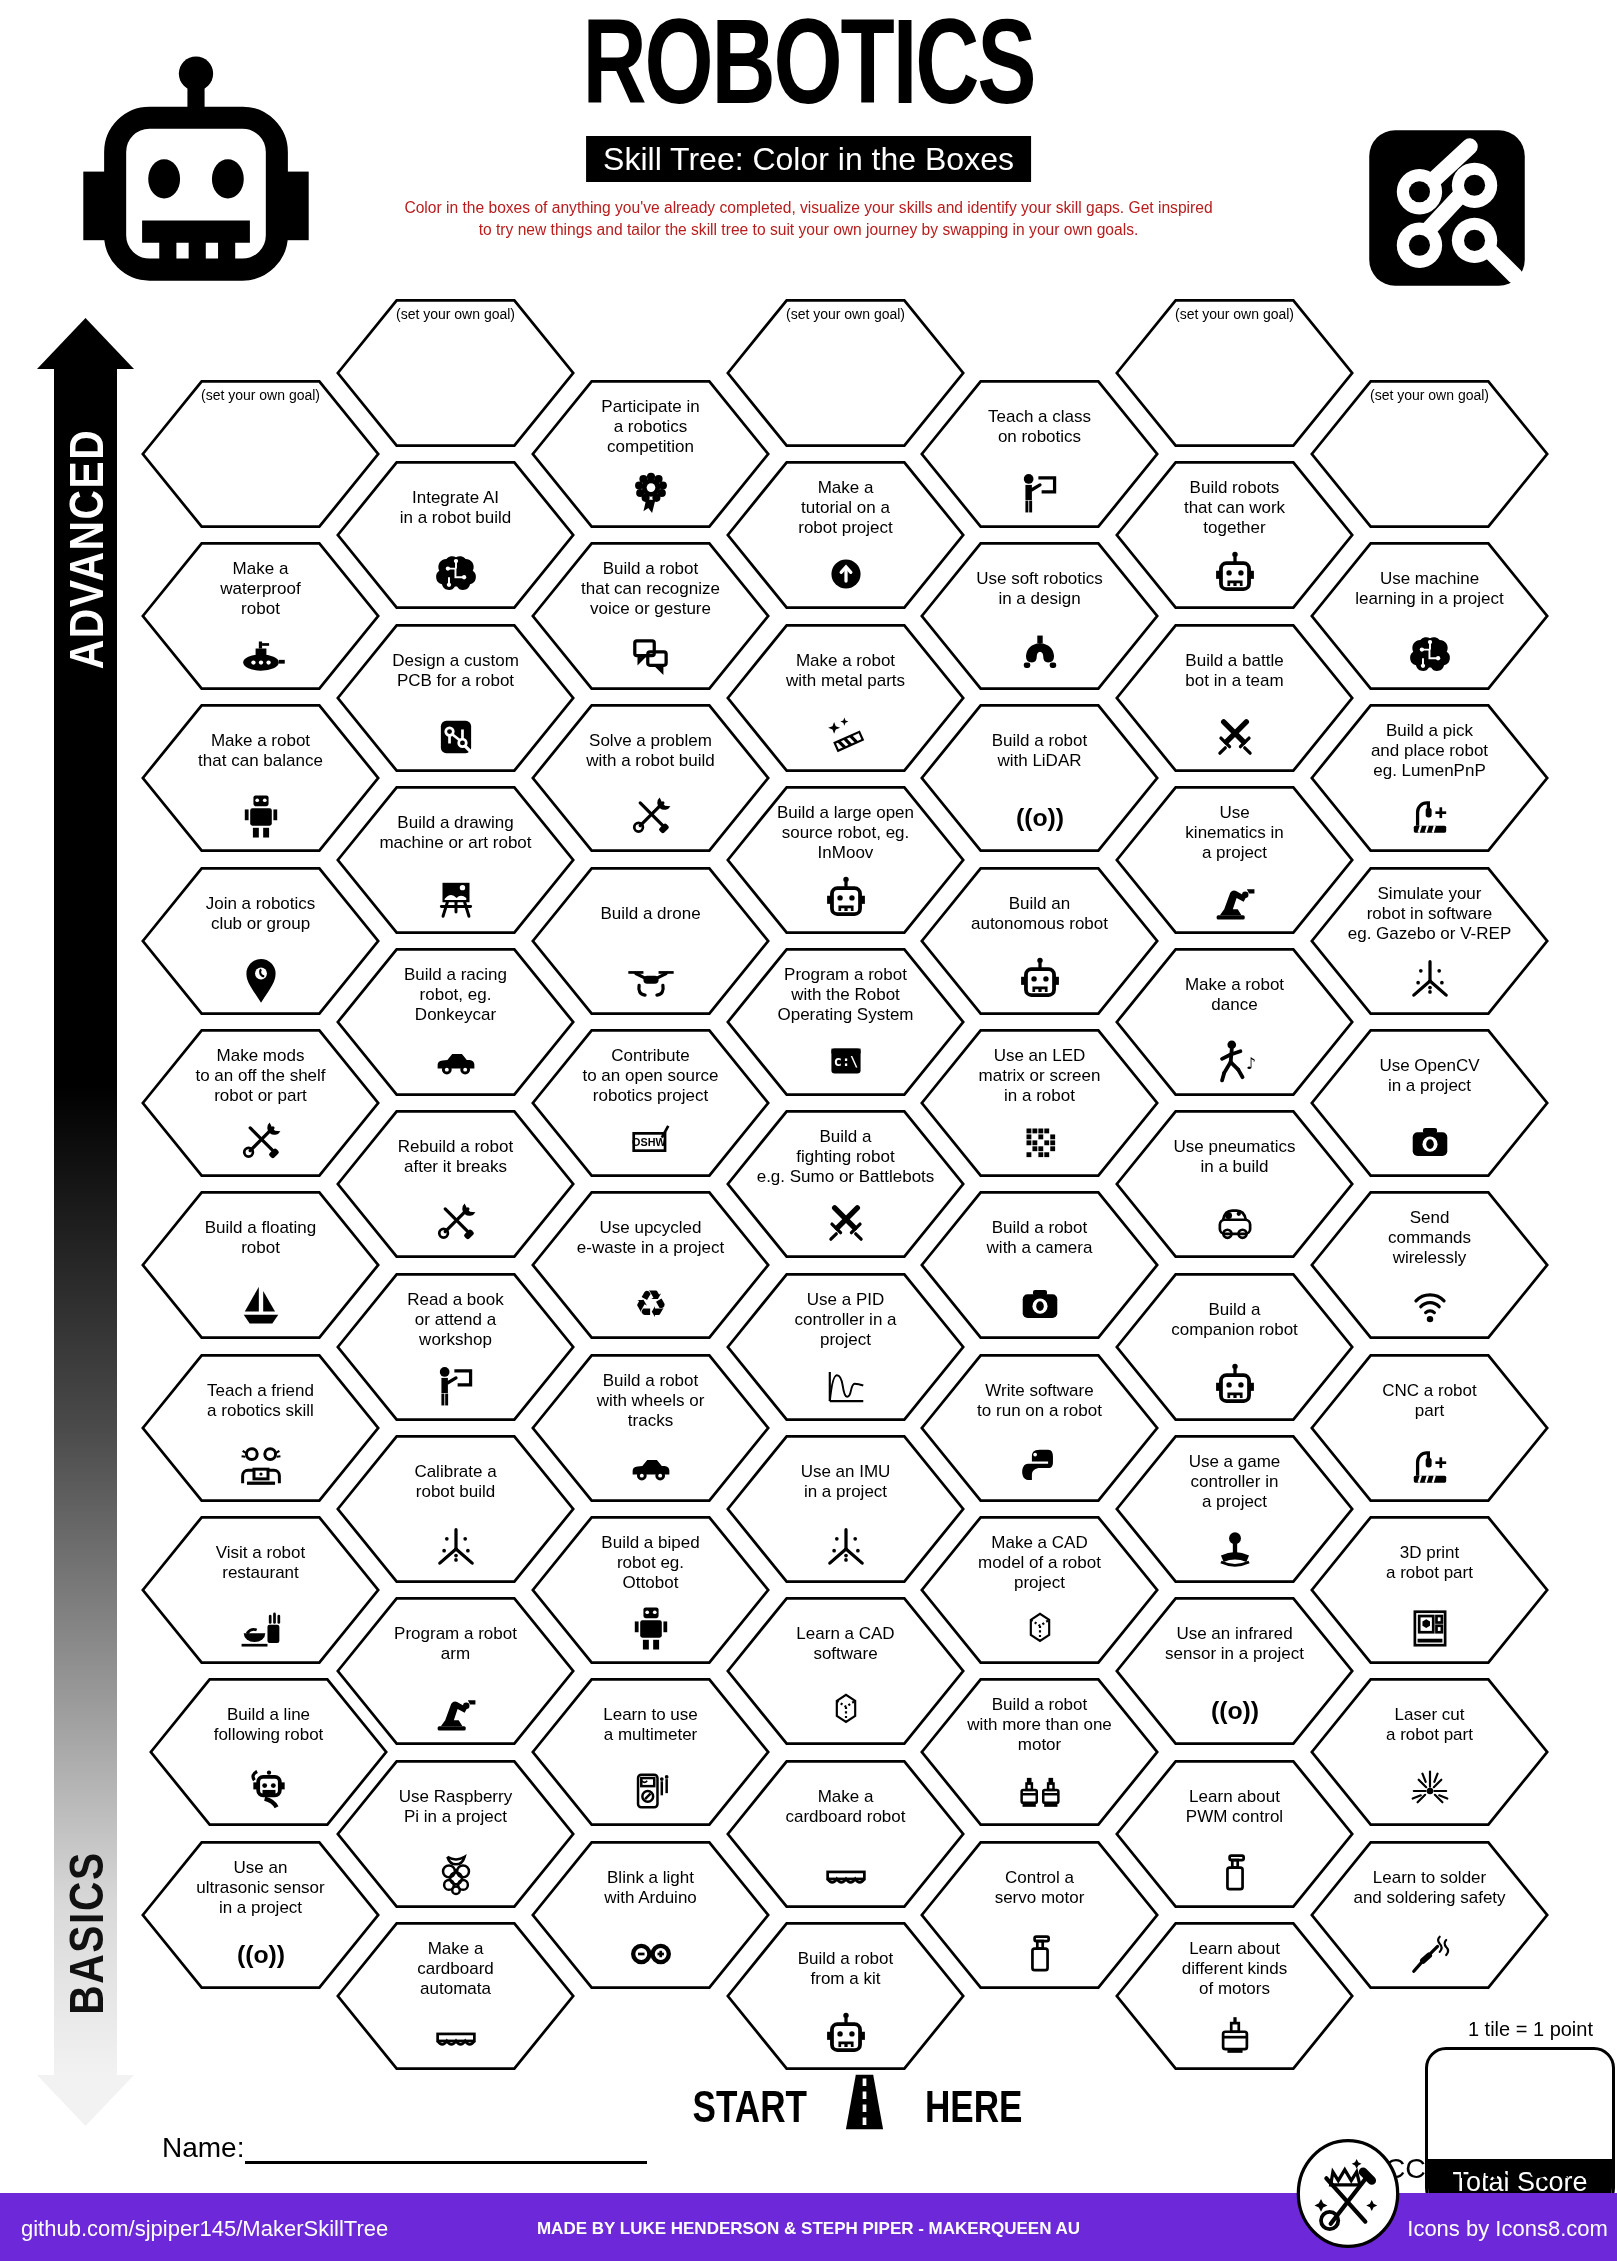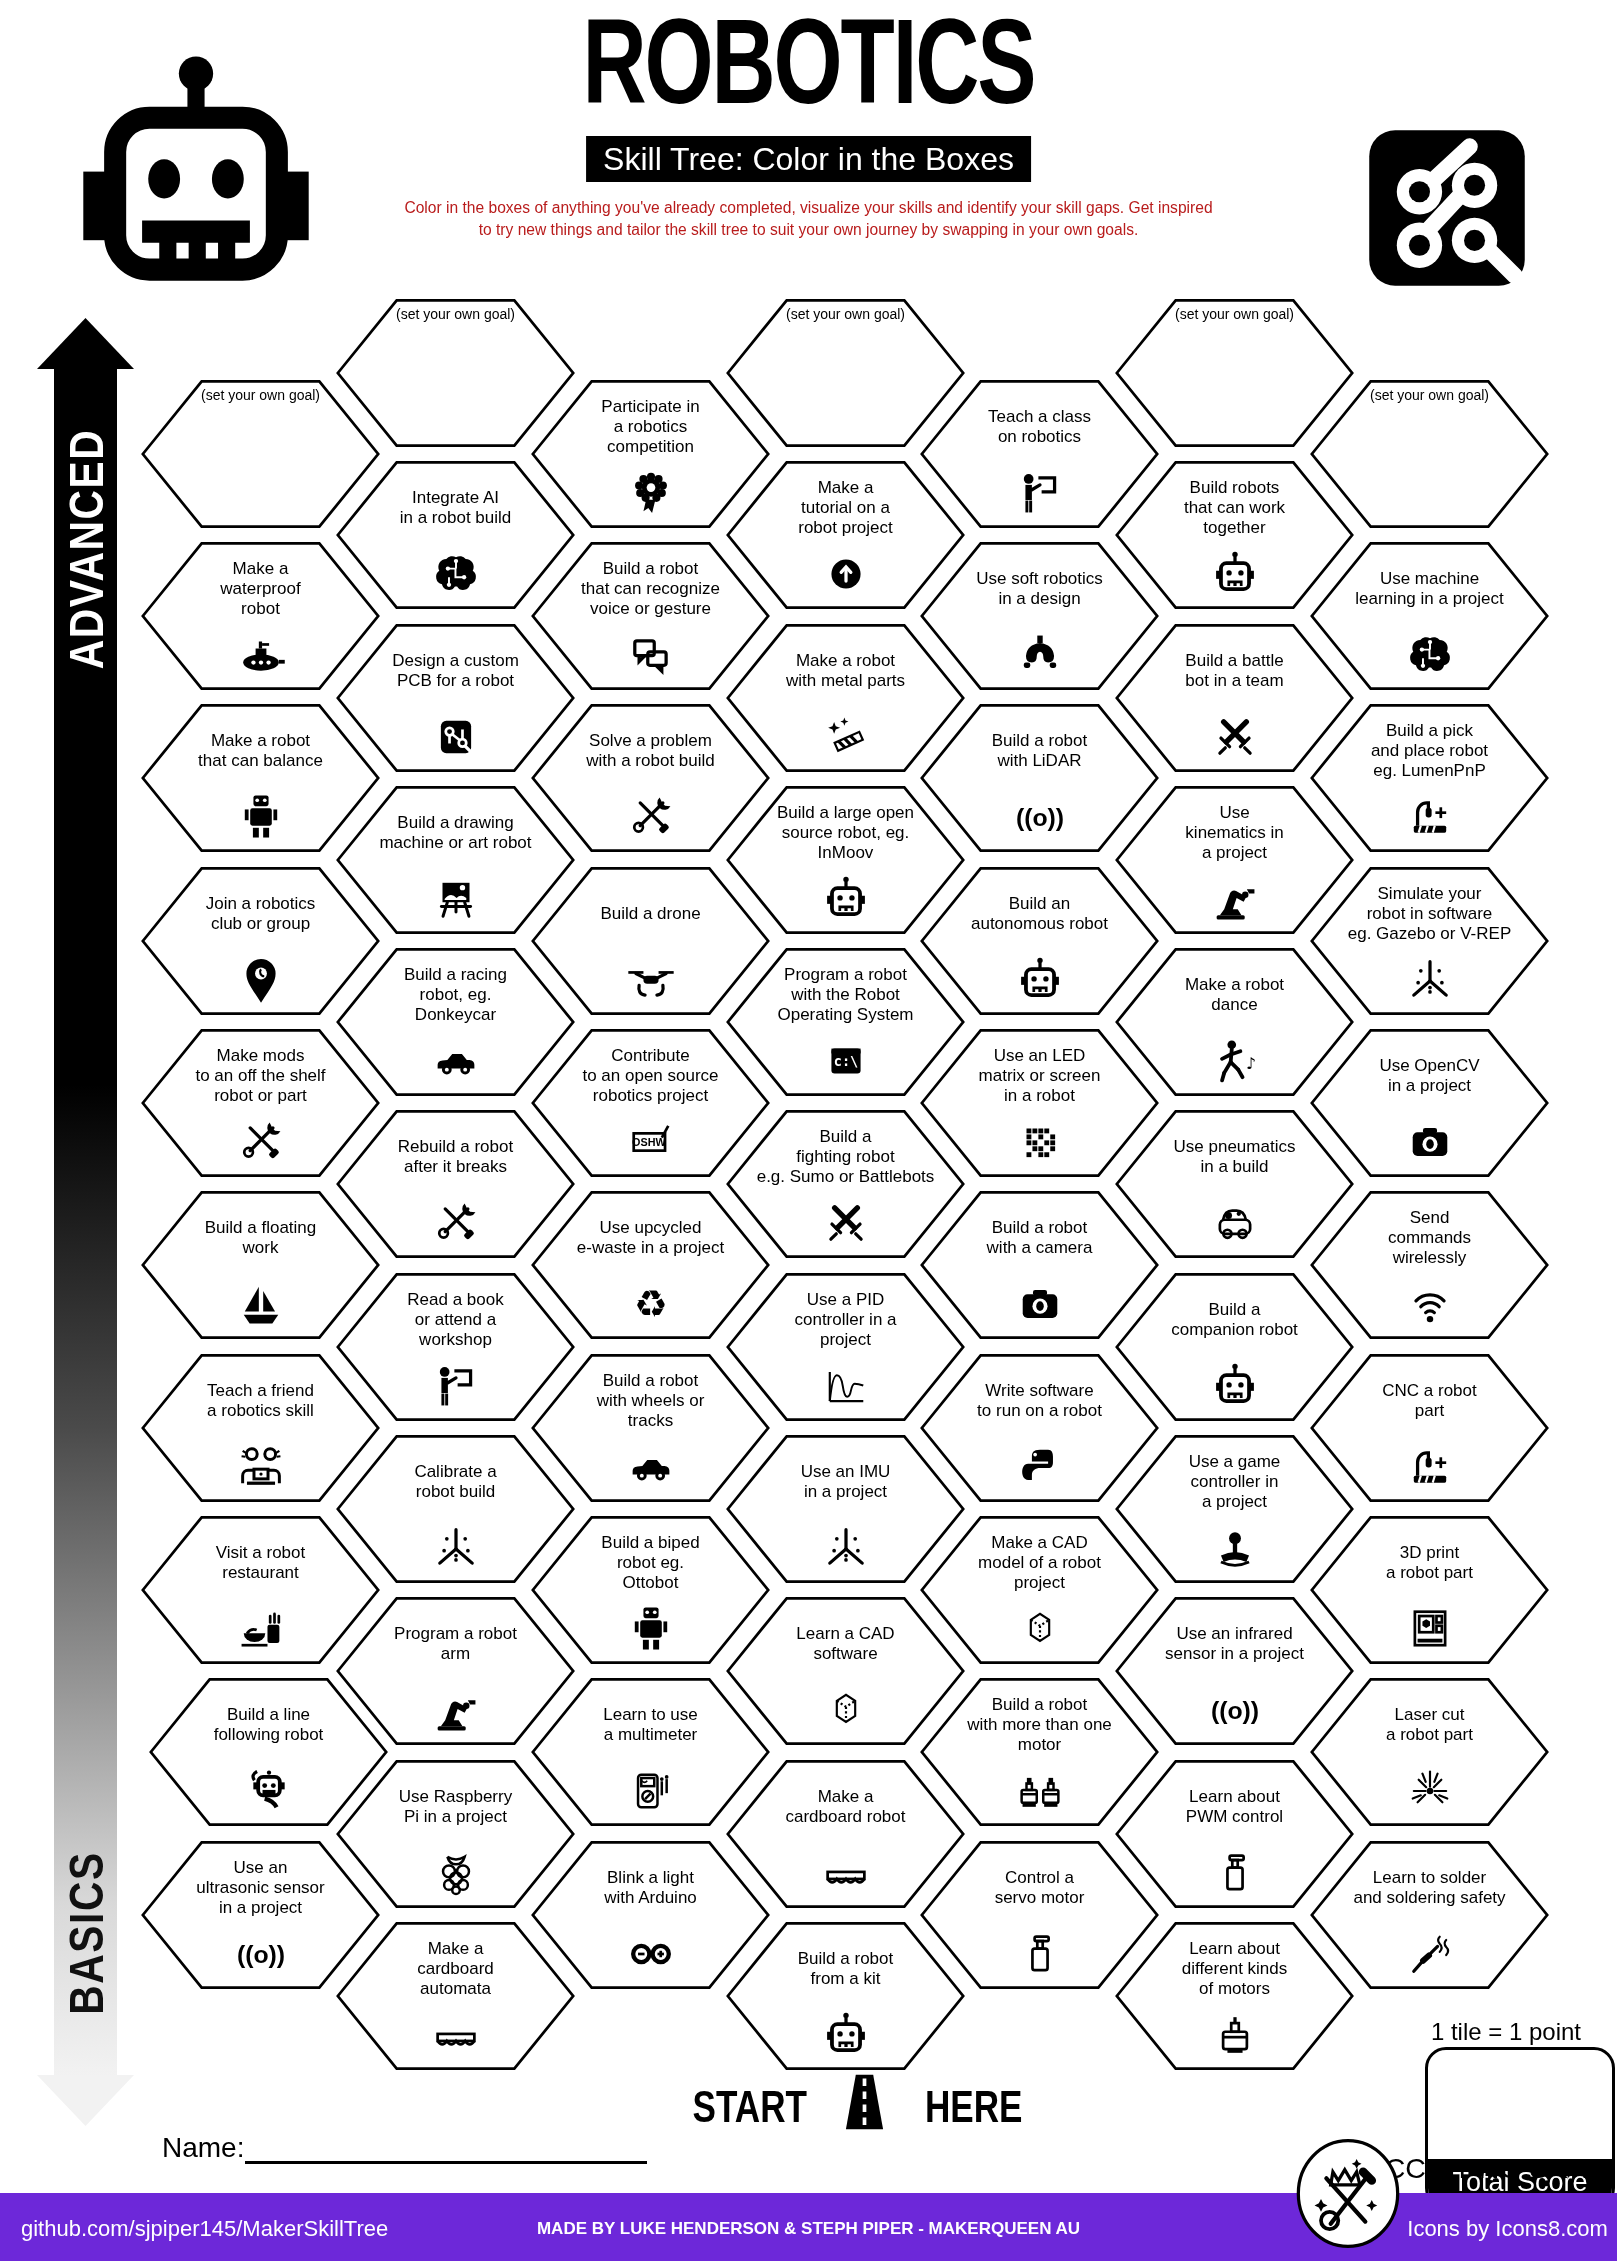--- a/index.html
+++ b/index.html
@@ -33,21 +33,21 @@
   .hex-icon{position:absolute;left:50%;bottom:9.2px;transform:translateX(-50%);
       width:54px;height:54px}
   
   #start-label{left:651px;top:2081px;width:156px;text-align:right;font-size:45px;font-weight:700;
       transform:scaleX(.78);transform-origin:right center;white-space:nowrap}
   #here-label{left:925px;top:2081px;font-size:45px;font-weight:700;
       transform:scaleX(.78);transform-origin:left center;white-space:nowrap}
   #road-icon{left:814px;top:2071px;width:101px;height:62px}
   #name-label{left:162px;top:2132px;font-size:28px}
   #name-line{left:245px;top:2161px;width:402px;height:3.2px;background:#000}
-  #tile-points{right:36px;top:2018px;font-size:24px}
+  #tile-points{right:24px;top:2018px;font-size:20px}
   #score-box{left:1425px;top:2047px;width:184px;height:156px;border:3.2px solid #000;
       border-radius:21px;background:#fff;overflow:hidden}
   #score-band{position:absolute;left:0;right:0;bottom:0;height:47px;background:#000;color:#fff;
       display:flex;align-items:center;justify-content:center;font-size:27px}
   #license-text{right:3.7px;top:2152px;font-size:28.5px;white-space:nowrap}
   #makerqueen-logo{left:1294px;top:2134px;width:108px;height:119px;z-index:5}
   #footer-bar{left:0;right:0;top:2193px;height:71px;background:#6d28d9;color:#fff}
   #footer-github{left:21px;top:50%;transform:translateY(-50%);font-size:22px}
   #footer-made{left:0;right:0;top:50%;transform:translateY(-50%);text-align:center;font-size:17px;font-weight:700}
   #footer-icons{right:9.2px;top:50%;transform:translateY(-50%);font-size:22px}
@@ -169,21 +169,21 @@
         <circle cx="27" cy="69" r="8" stroke="#000" fill="none" stroke-width="5"></circle>
         <path d="M66 14 a13 13 0 1 0 20 16 l-10 -1 -5 -5 z" fill="#000"></path>
         <rect x="68" y="62" width="12" height="18" rx="4" transform="rotate(45 74 71)" fill="#000"></rect>
       </svg>
     </div>
     <div class="hex" style="left: 141px; top: 1190px;">
       <svg class="border" viewBox="0 0 520 326" preserveAspectRatio="none">
         <polygon points="4,163 132,5 388,5 516,163 388,321 132,321" fill="#fff" stroke="#000" stroke-width="6"></polygon>
       </svg>
       <div class="hex-label">Build a floating
-work</div>
+robot</div>
       <svg class="hex-icon" viewBox="0 0 100 100">
         <path d="M18 70 h64 l-11 16 h-42 z" fill="#000"></path>
         <path d="M46 64 v-46 l-26 46 z" fill="#000"></path>
         <path d="M54 64 v-38 l22 38 z" fill="#000"></path>
       </svg>
     </div>
     <div class="hex" style="left: 141px; top: 1353px;">
       <svg class="border" viewBox="0 0 520 326" preserveAspectRatio="none">
         <polygon points="4,163 132,5 388,5 516,163 388,321 132,321" fill="#fff" stroke="#000" stroke-width="6"></polygon>
       </svg>

